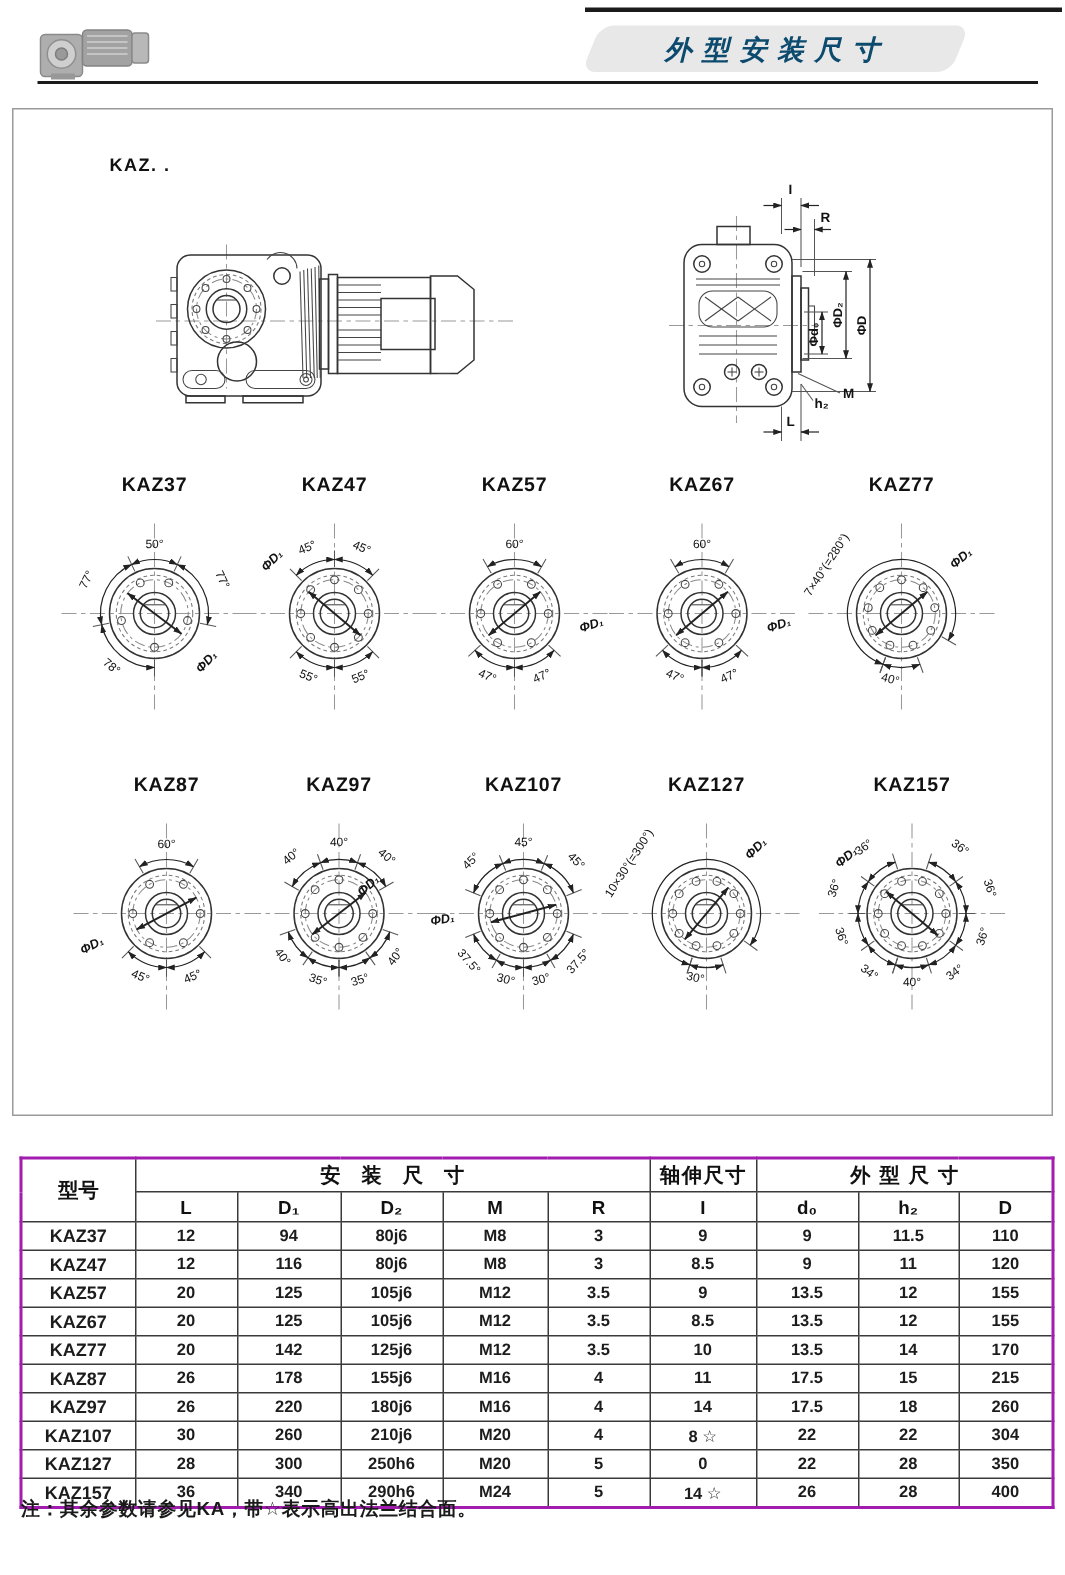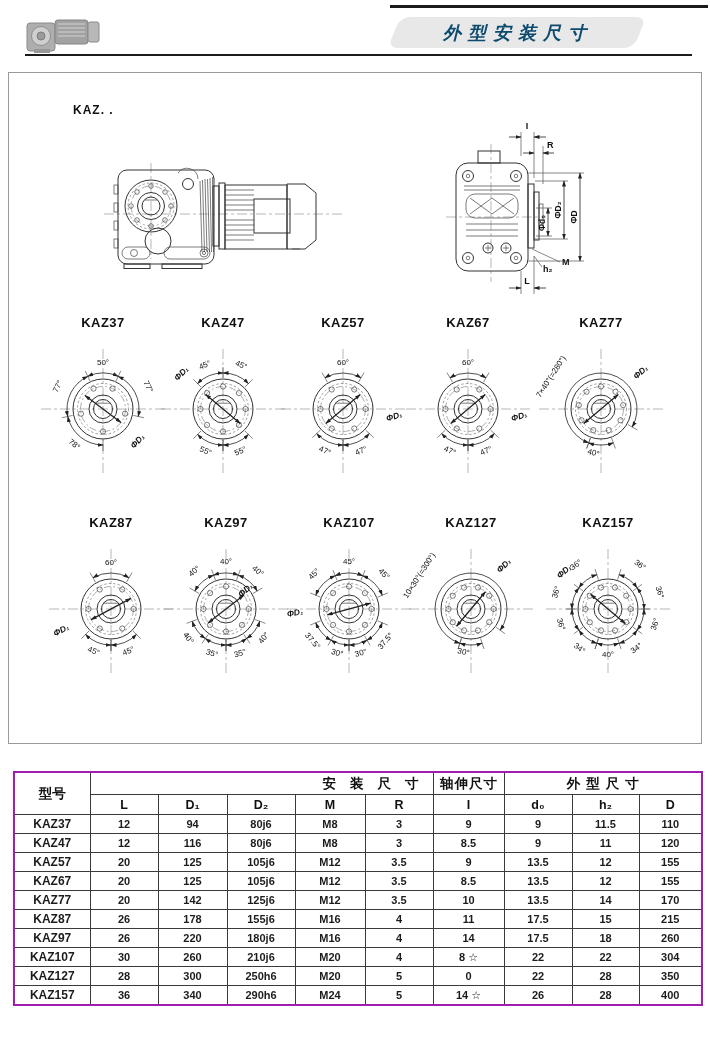--- a/index.html
+++ b/index.html
@@ -41,21 +41,21 @@
 
   
   .dims{position:absolute;left:13px;top:771px;width:688px;border-collapse:collapse;table-layout:fixed;}
   .dims th,.dims td{border:1px solid #3a3a3a;text-align:center;vertical-align:middle;padding:0;
                     font-family:"Liberation Sans","DejaVu Sans",sans-serif;}
   .dims{border:2px solid #a21caf;}
   .grp-row th{height:21px;font-size:13.5px;font-weight:bold;}
   .sub-row th{height:19px;font-size:12.5px;font-weight:bold;}
   .dims td{height:18px;font-size:11px;font-weight:bold;color:#1c1c1c;}
   .dims td.model{font-size:12px;font-weight:bold;}
-  th.g-install{letter-spacing:14px;text-indent:14px;text-align:right;}
+  th.g-install{letter-spacing:14px;text-indent:14px;}
   th.g-shaft{letter-spacing:1px;text-indent:1px;}
   th.g-outline{letter-spacing:6px;text-indent:6px;margin-top:16px;}
 
   .note{position:absolute;left:14px;top:998px;font-size:12.5px;font-weight:bold;color:#1a1a1a;letter-spacing:.5px;}
 </style>
 </head>
 <body>
 
 <svg width="0" height="0" style="position:absolute" aria-hidden="true">
   <defs>
@@ -760,13 +760,14 @@
           <td>M24</td>
           <td>5</td>
           <td>14 ☆</td>
           <td>26</td>
           <td>28</td>
           <td>400</td>
         </tr>
       </tbody>
   </table>
 
+  <div class="note">注：其余参数请参见KA，带☆表示高出法兰结合面。</div>
 </div>
 
 </body></html>

